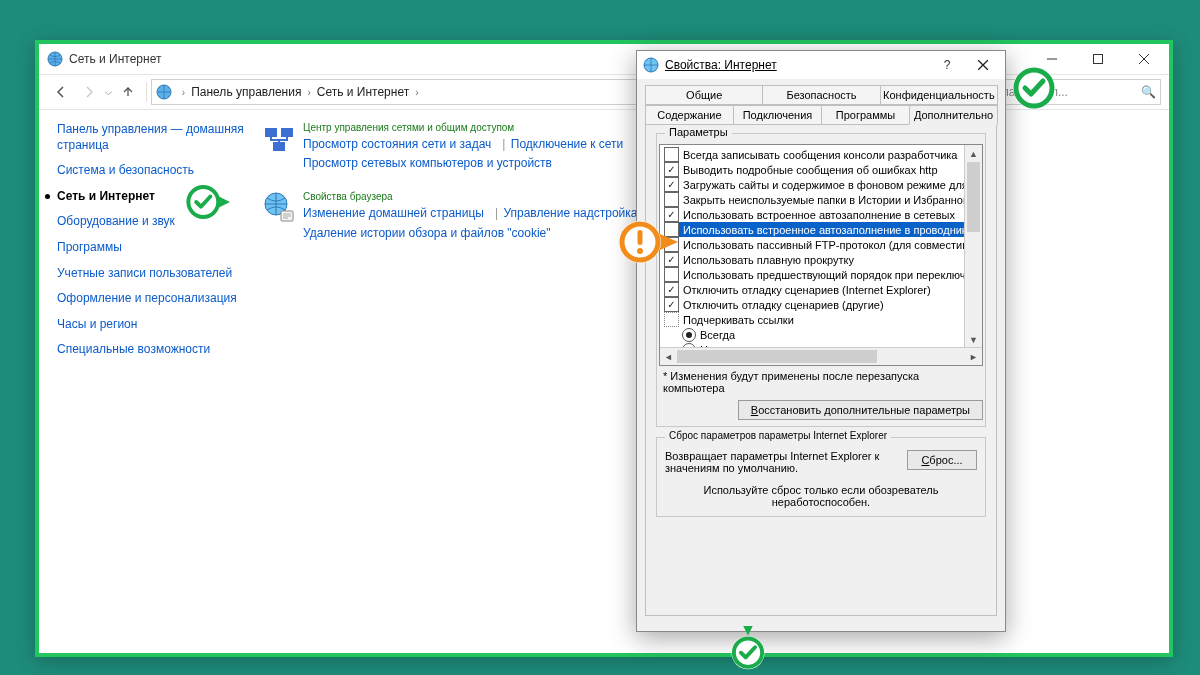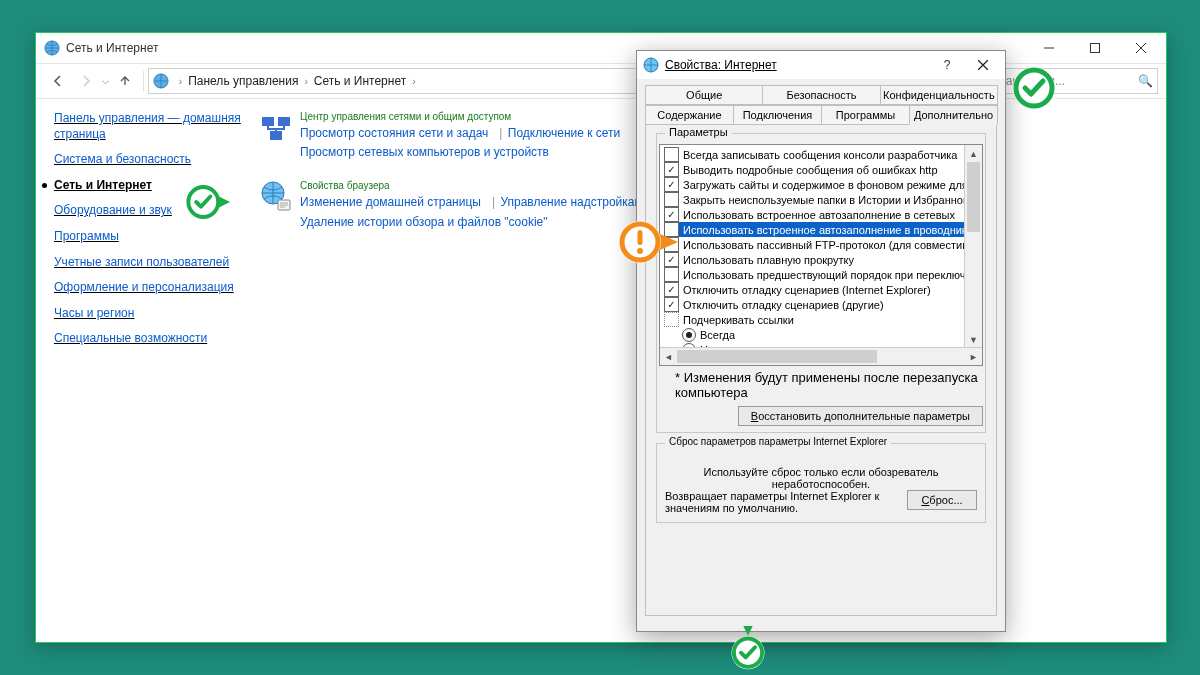--- a/index.html
+++ b/index.html
@@ -1,37 +1,37 @@
 <!DOCTYPE html>
 <html><head>
 <meta charset="utf-8">
 <style>
 html,body{margin:0;padding:0;font-family:"Segoe UI",Arial,sans-serif;font-size:12px;color:#000;}
 body{background:#1e8c7a;width:1200px;height:675px;position:relative;overflow:hidden;}
-.main-window{position:absolute;left:35px;top:32px;width:1130px;height:609px;background:#fff;border:1px solid #22c55e;box-shadow:0 4px 18px rgba(0,0,0,.25);}
+.main-window{position:absolute;left:35px;top:40px;width:1130px;height:609px;background:#fff;border:4px solid #22c55e;box-shadow:0 4px 18px rgba(0,0,0,.25);}
 .titlebar{height:30px;display:flex;align-items:center;padding:0 2px 0 8px;}
 .titlebar .ticon{width:16px;height:16px;margin-right:6px;}
 .titlebar .title{flex:0 0 auto;color:#333;}
 .titlebar .spacer{flex:1;}
 .winbtn{width:46px;height:30px;display:flex;align-items:center;justify-content:center;color:#444;}
 .winbtn svg{width:10px;height:10px;}
 .addressbar{height:34px;display:flex;align-items:center;padding:0 8px;border-top:1px solid #e5e5e5;border-bottom:1px solid #e5e5e5;}
 .navbtn{width:28px;height:28px;display:flex;align-items:center;justify-content:center;color:#606060;}
 .navbtn.disabled{color:#c8c8c8;}
 .dd{font-size:9px;color:#808080;margin:0 2px;}
 .sep{width:1px;height:20px;background:#e0e0e0;margin:0 4px;}
 .breadcrumb{flex:1;height:24px;border:1px solid #cfcfcf;display:flex;align-items:center;padding:0 4px;background:#fff;}
 .breadcrumb .ticon{width:16px;height:16px;margin-right:4px;}
 .breadcrumb .chev{color:#777;margin:0 6px;font-size:10px;}
 .breadcrumb span.link{color:#222;}
 .searchbox{width:200px;height:24px;border:1px solid #cfcfcf;margin-left:6px;display:flex;align-items:center;padding:0 4px;color:#888;position:relative;}
 .searchbox .mag{position:absolute;right:4px;}
 .menubar{height:24px;display:flex;align-items:center;padding:0 8px;gap:18px;color:#222;}
 .content{display:flex;height:calc(100% - 30px - 34px - 24px);}
-.sidebar{width:190px;padding:12px 8px 12px 18px;text-decoration:underline;}
+.sidebar{width:190px;padding:12px 8px 12px 18px;}
 .sidebar .item{color:#0b5bcb;margin-bottom:10px;line-height:1.3;cursor:default;}
 .sidebar .item.active{color:#000;font-weight:600;position:relative;}
 .sidebar .item.active::before{content:"";position:absolute;left:-12px;top:5px;width:5px;height:5px;border-radius:50%;background:#000;}
 .mainpane{flex:1;padding:12px 8px;}
 .block{display:flex;margin-bottom:18px;}
 .block .bicon{width:40px;}
 .block .btxt .hd{color:#1b7a1b;font-size:10px;margin-bottom:2px;}
 .block .btxt .links{color:#0b5bcb;line-height:1.6;}
 .block .btxt .links span{margin-right:9px;}
 .block .btxt .links .d{color:#999;margin:0 2px;}
@@ -57,21 +57,21 @@
 .row .rad{width:12px;height:12px;border:1px solid #555;border-radius:50%;margin:0 4px 0 18px;display:flex;align-items:center;justify-content:center;}
 .row .rad .dot{width:6px;height:6px;border-radius:50%;background:#222;}
 .row .ic{width:13px;height:13px;border:1px dotted #888;margin-right:4px;}
 .tree .vsb{position:absolute;right:0;top:0;bottom:17px;width:17px;background:#f0f0f0;border-left:1px solid #ccc;}
 .tree .vsb .up,.tree .vsb .dn{height:17px;display:flex;align-items:center;justify-content:center;color:#555;font-size:9px;}
 .tree .vsb .thumb{position:absolute;left:2px;right:2px;top:17px;height:70px;background:#cfcfcf;}
 .tree .hsb{position:absolute;left:0;right:0;bottom:0;height:17px;background:#f0f0f0;border-top:1px solid #ccc;display:flex;}
 .tree .hsb .l,.tree .hsb .r{width:17px;display:flex;align-items:center;justify-content:center;color:#555;font-size:9px;}
 .tree .hsb .track{flex:1;position:relative;}
 .tree .hsb .track .th{position:absolute;top:2px;bottom:2px;left:0;width:200px;background:#cfcfcf;}
-.note{font-size:13px;margin:4px 0 6px 16px;}
+.note{font-size:11px;margin:4px 0 6px 4px;}
 .btn{background:#e9e9e9;border:1px solid #9a9a9a;padding:3px 12px;font-size:11px;}
 .rtl{text-align:right;}
 .group2{border:1px solid #c8c8c8;position:relative;padding:12px 8px 8px 8px;margin-top:10px;}
 .group2 .glabel{position:absolute;top:-8px;left:8px;background:#f0f0f0;padding:0 4px;font-size:10px;}
 .dlg-btns{position:absolute;bottom:10px;right:12px;display:flex;gap:8px;}
 .dlg-btns .btn{min-width:72px;text-align:center;}
 .dlg-btns .btn.default{border:1px solid #005bbf;box-shadow:0 0 0 1px #78a8e8 inset;}
 .u{text-decoration:underline;}
 
 .check-badge{position:absolute;width:44px;height:44px;}
@@ -304,25 +304,25 @@
             </div>
           <div class="r">►</div>
         </div>
       </div>
       <div class="note">* Изменения будут применены после перезапуска компьютера</div>
       <div class="rtl"><button class="btn"><span class="u">В</span><span id="restore-rest">осстановить дополнительные параметры</span></button></div>
     </div>
 
     <div class="group2">
       <div class="glabel">Сброс параметров параметры Internet Explorer</div>
-      <div style="font-size:11px;margin-top:10px;text-align:center;">Используйте сброс только если обозреватель неработоспособен.</div>
       <div style="display:flex;gap:10px;align-items:flex-start;">
         <div style="flex:1;font-size:11px;">Возвращает параметры Internet Explorer к значениям по умолчанию.</div>
         <button class="btn" style="min-width:70px"><span class="u">С</span><span id="reset-rest">брос...</span></button>
       </div>
+      <div style="font-size:11px;margin-top:10px;text-align:center;">Используйте сброс только если обозреватель неработоспособен.</div>
     </div>
   </div>
 
 </div>
 
 <div class="check-badge" style="left:186px;top:180px;">
   <svg viewBox="0 0 56 44">
       <path d="M22 0a22 22 0 1 0 0 44 22 22 0 0 0 0-44z" fill="#fff"></path>
       <circle cx="22" cy="22" r="19" fill="none" stroke="#1aab4a" stroke-width="5"></circle>
       <path d="M13 22l6 6 12-13" fill="none" stroke="#1aab4a" stroke-width="5" stroke-linecap="round" stroke-linejoin="round"></path>

